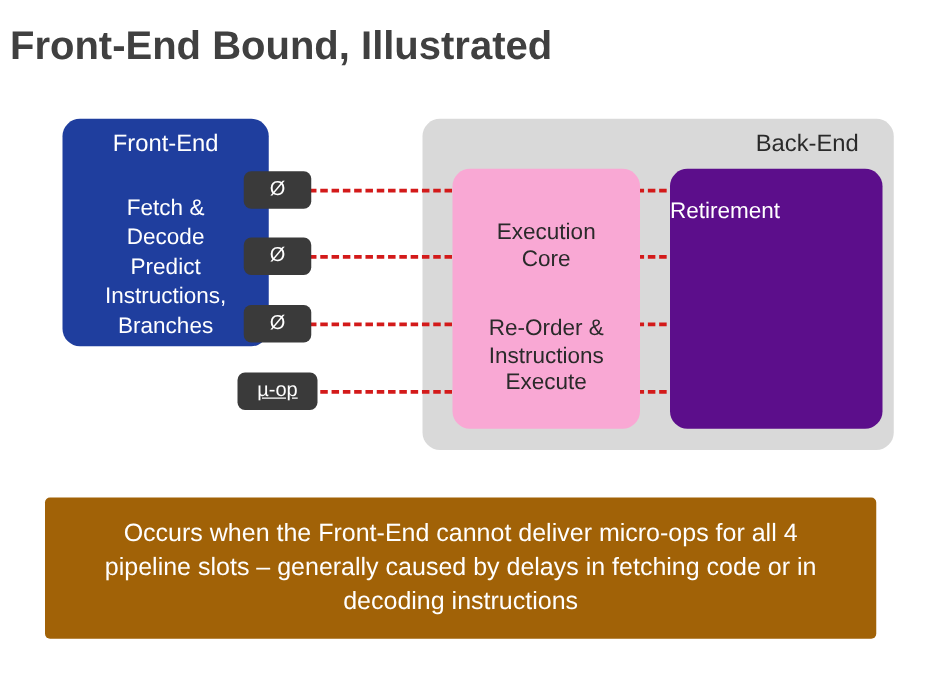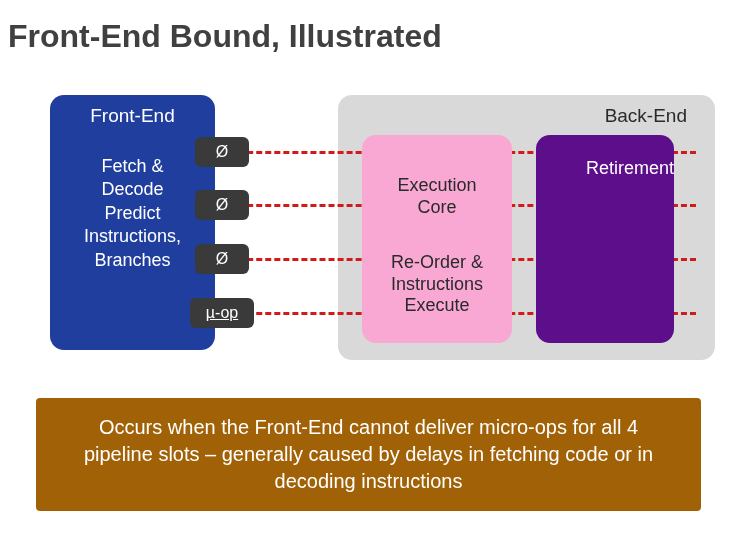--- a/index.html
+++ b/index.html
@@ -21,21 +21,21 @@
     position: relative;
     width: 706px;
     height: 280px;
     margin: 40px 0 0 20px;
   }
   .frontend-box {
     position: absolute;
     left: 30px;
     top: 0;
     width: 165px;
-    height: 255px;
+    height: 182px;
     background: #1f3e9e;
     border-radius: 14px;
     color: #ffffff;
     text-align: center;
     font-size: 18px;
     padding-top: 10px;
     z-index: 2;
   }
   .frontend-label { font-size: 19px; margin-bottom: 28px; }
   .frontend-desc { font-size: 18px; line-height: 1.3; }
@@ -66,26 +66,26 @@
     font-size: 18px;
     line-height: 1.2;
     padding-top: 40px;
     z-index: 3;
   }
   .exec-top { margin-bottom: 34px; }
   .retire-box {
     position: absolute;
     left: 516px;
     top: 40px;
-    width: 138px;
+    width: 170px;
     height: 208px;
     background: #5c0e8b;
     border-radius: 14px;
     color: #ffffff;
-    text-align: right;
+    text-align: left;
     font-size: 18px;
     line-height: 1.25;
     padding-top: 22px;
     z-index: 3;
   }
   .retire-top { margin-bottom: 44px; }
   .slot {
     position: absolute;
     width: 54px;
     height: 30px;

